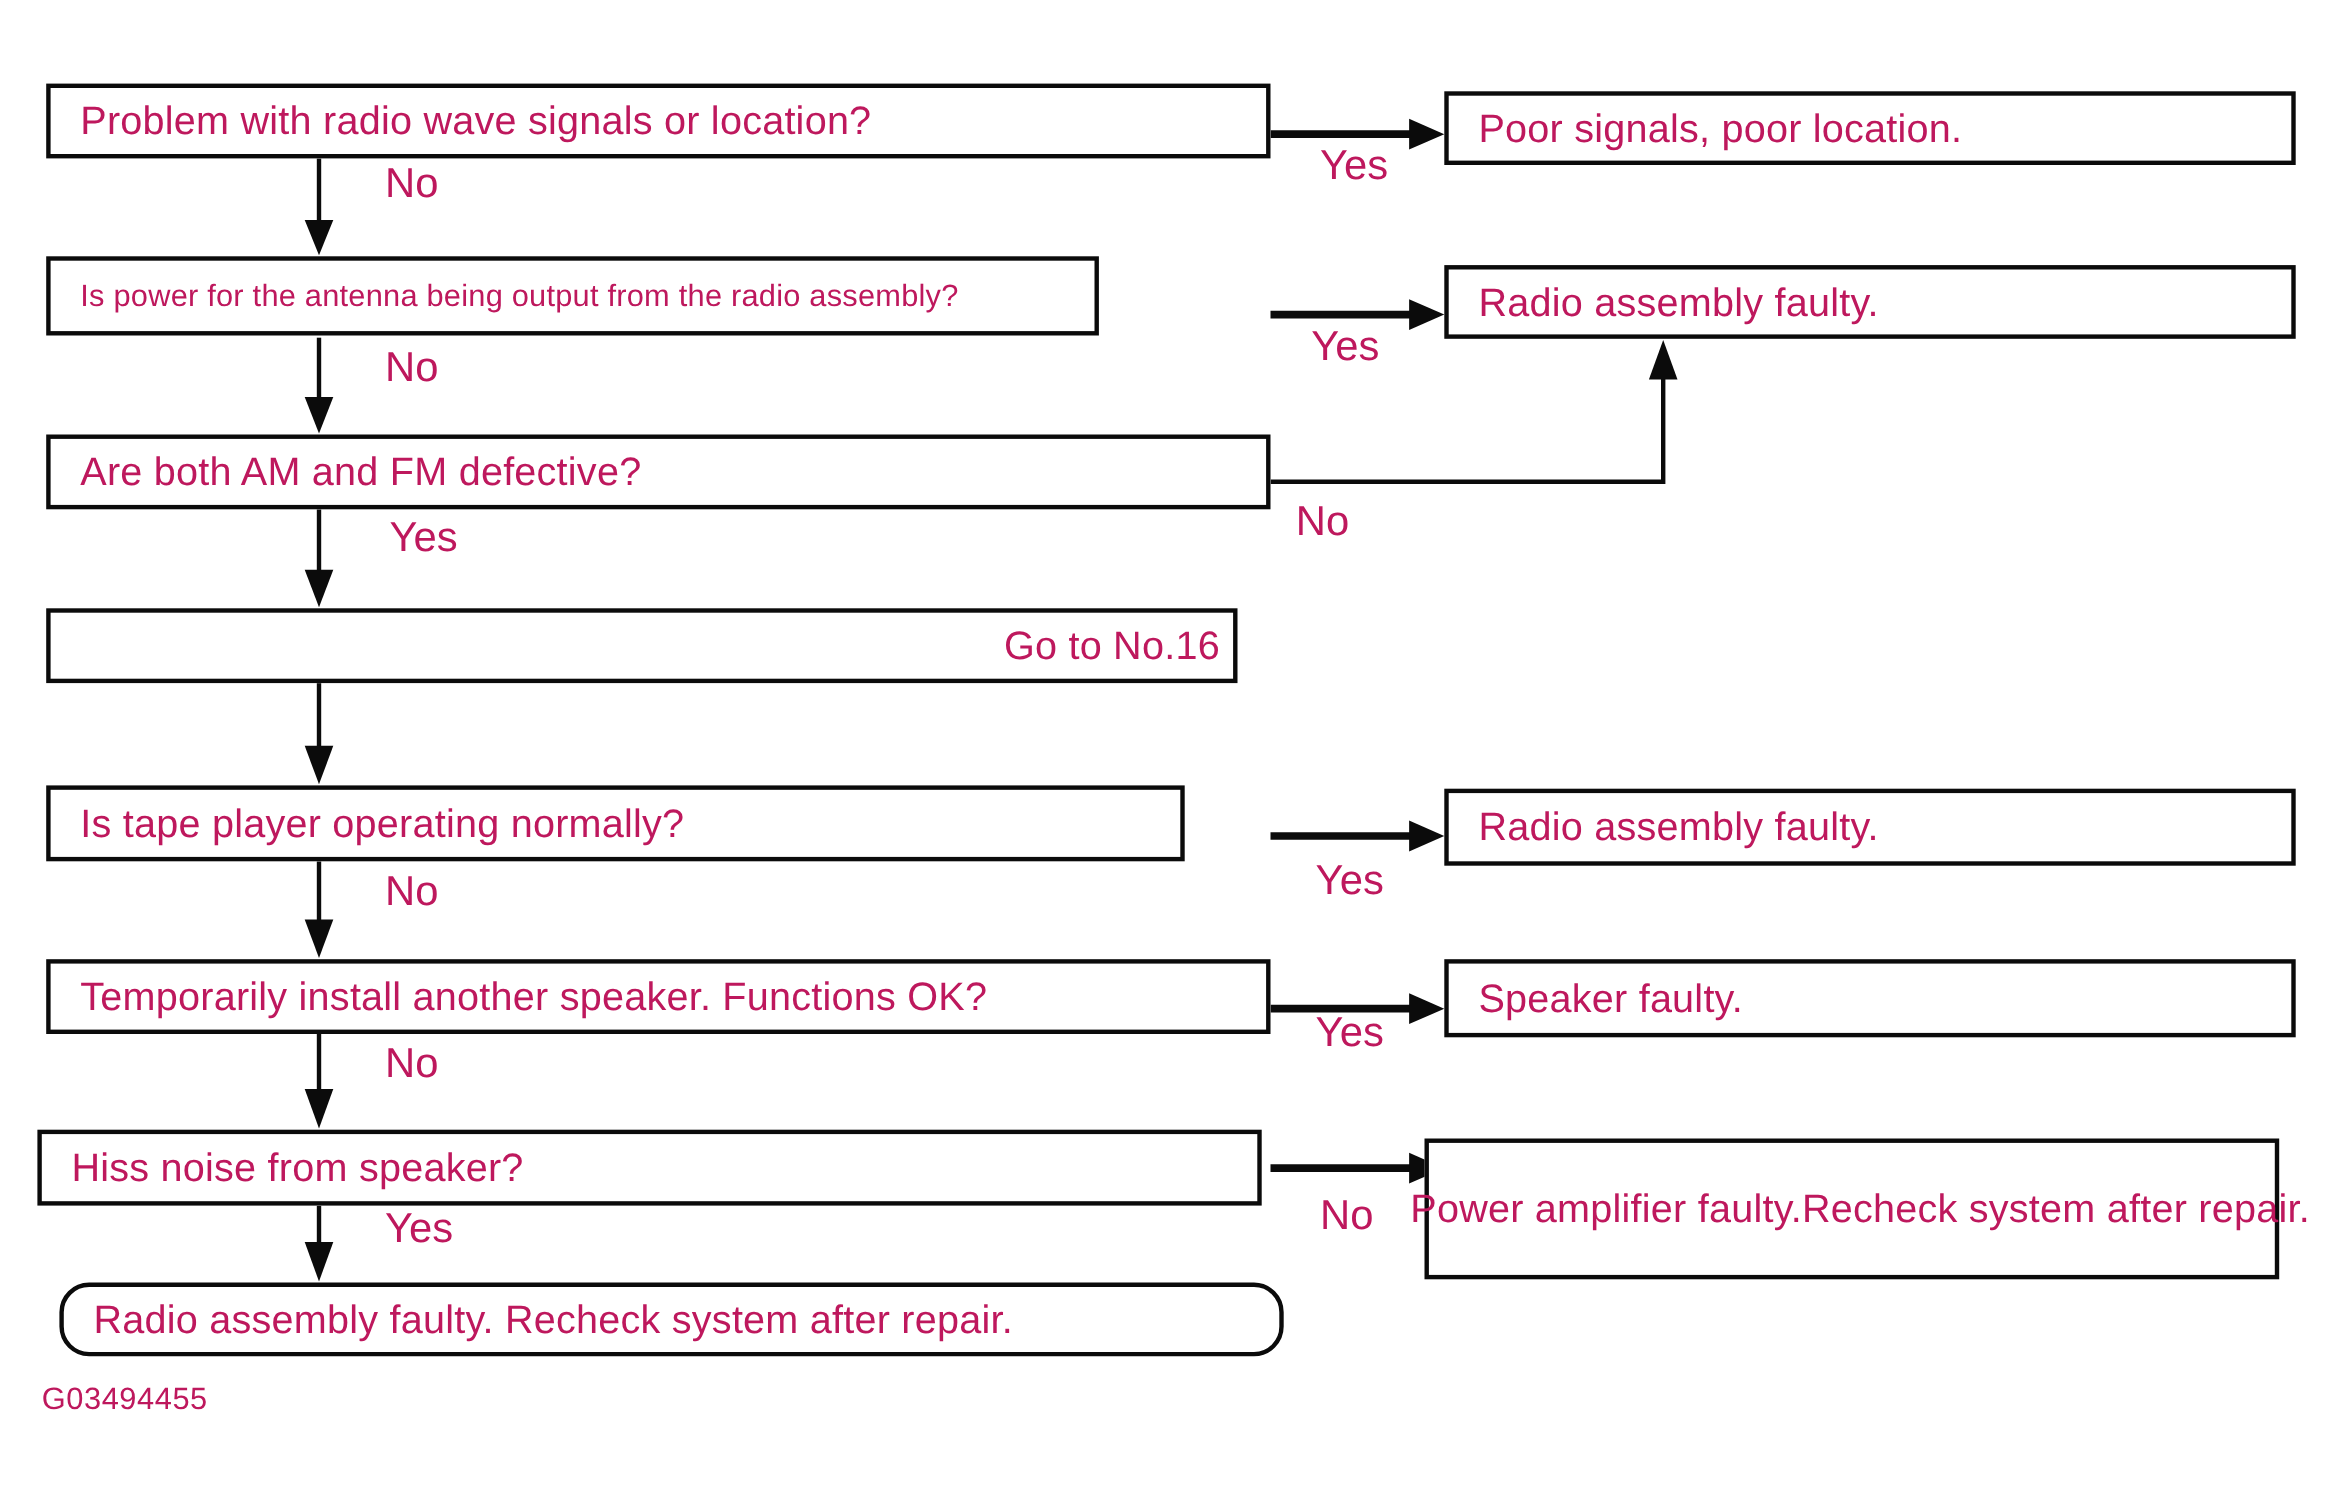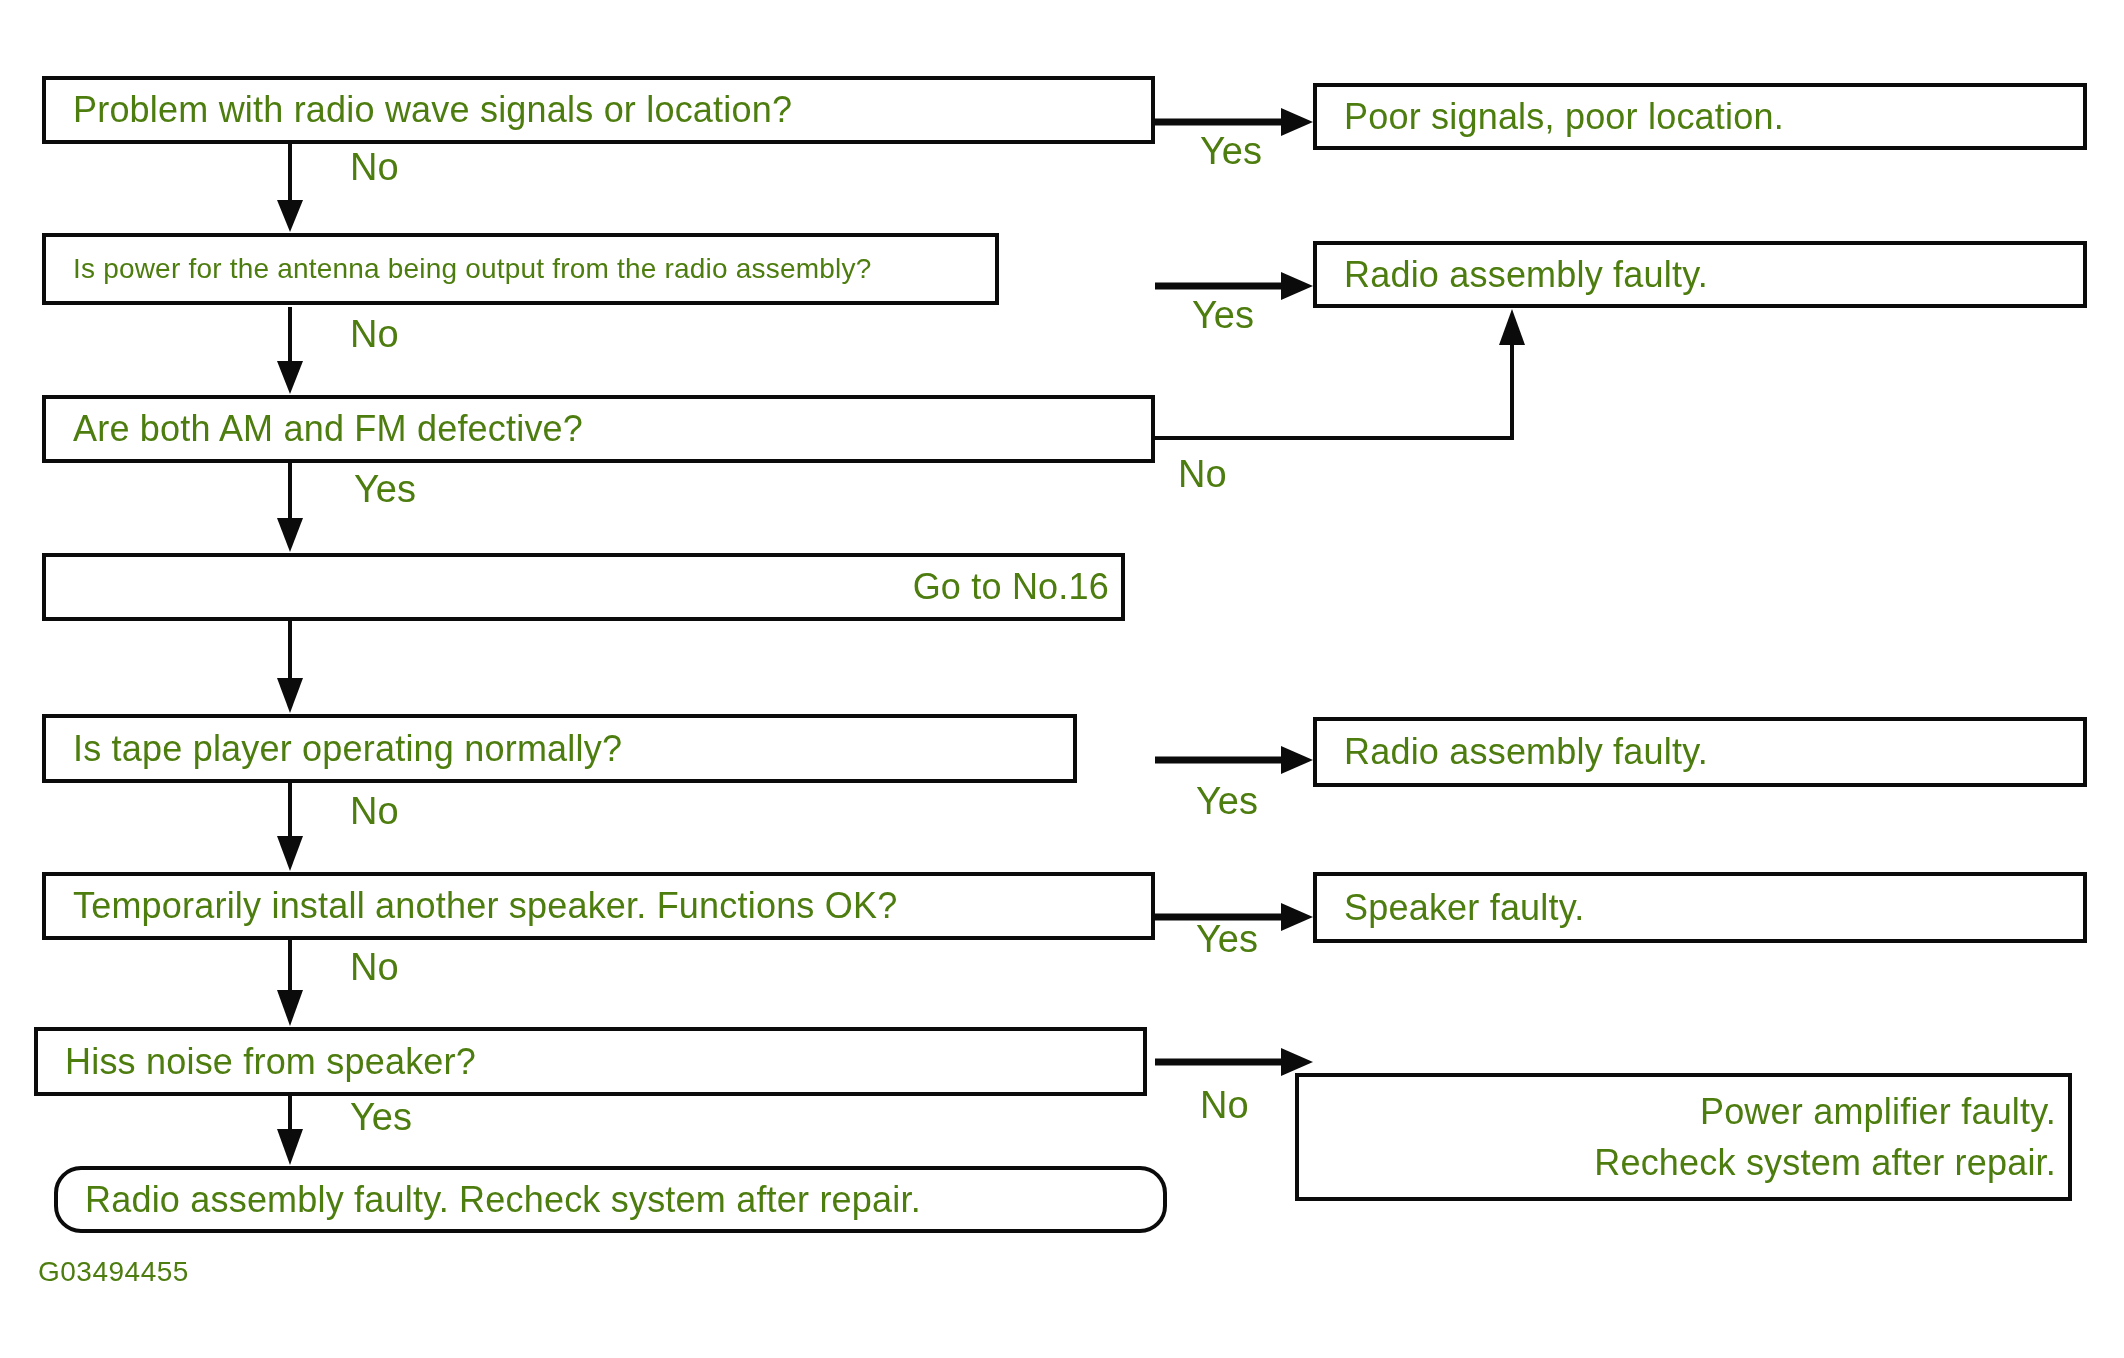--- a/index.html
+++ b/index.html
@@ -1,43 +1,42 @@
 <!DOCTYPE html>
 <html><head>
 <meta charset="utf-8">
 <style>
   html,body { margin:0; padding:0; background:#ffffff; }
   #page {
     position:relative;
     width:2124px; height:1358px;
     background:#ffffff;
     font-family:"Liberation Sans","DejaVu Sans",sans-serif;
-    color:#4d7c0f;
+    color:#be185d;
     overflow:hidden;
   }
   .node {
     position:absolute;
     box-sizing:border-box;
     background:#ffffff;
     border:4px solid #0b0b0b;
     display:flex;
     align-items:center;
     padding:0 12px 0 27px;
     font-size:36px;
     letter-spacing:0.2px;
     white-space:nowrap;
   }
   .node.small-text { font-size:28px; }
   .node.two-line {
-    flex-direction:column;
-    align-items:flex-end;
+    flex-direction:row;
+    align-items:center;
     justify-content:center;
     line-height:1.42;
     white-space:nowrap;
-    margin-top:38px;
   }
   .edge-label {
     position:absolute;
     font-size:38px;
     line-height:1;
     white-space:nowrap;
     margin-left:32px;
   }
   #connector-layer {
     position:absolute; left:0; top:0;

